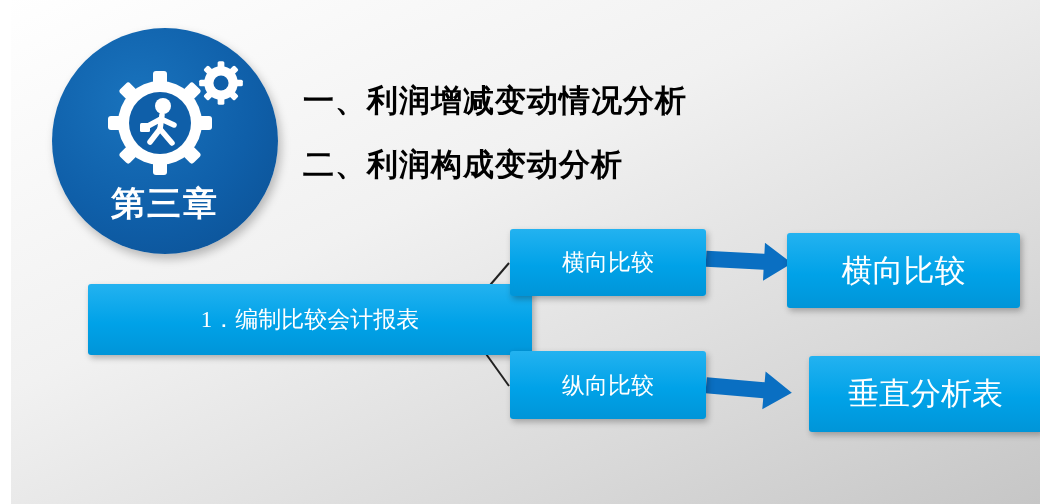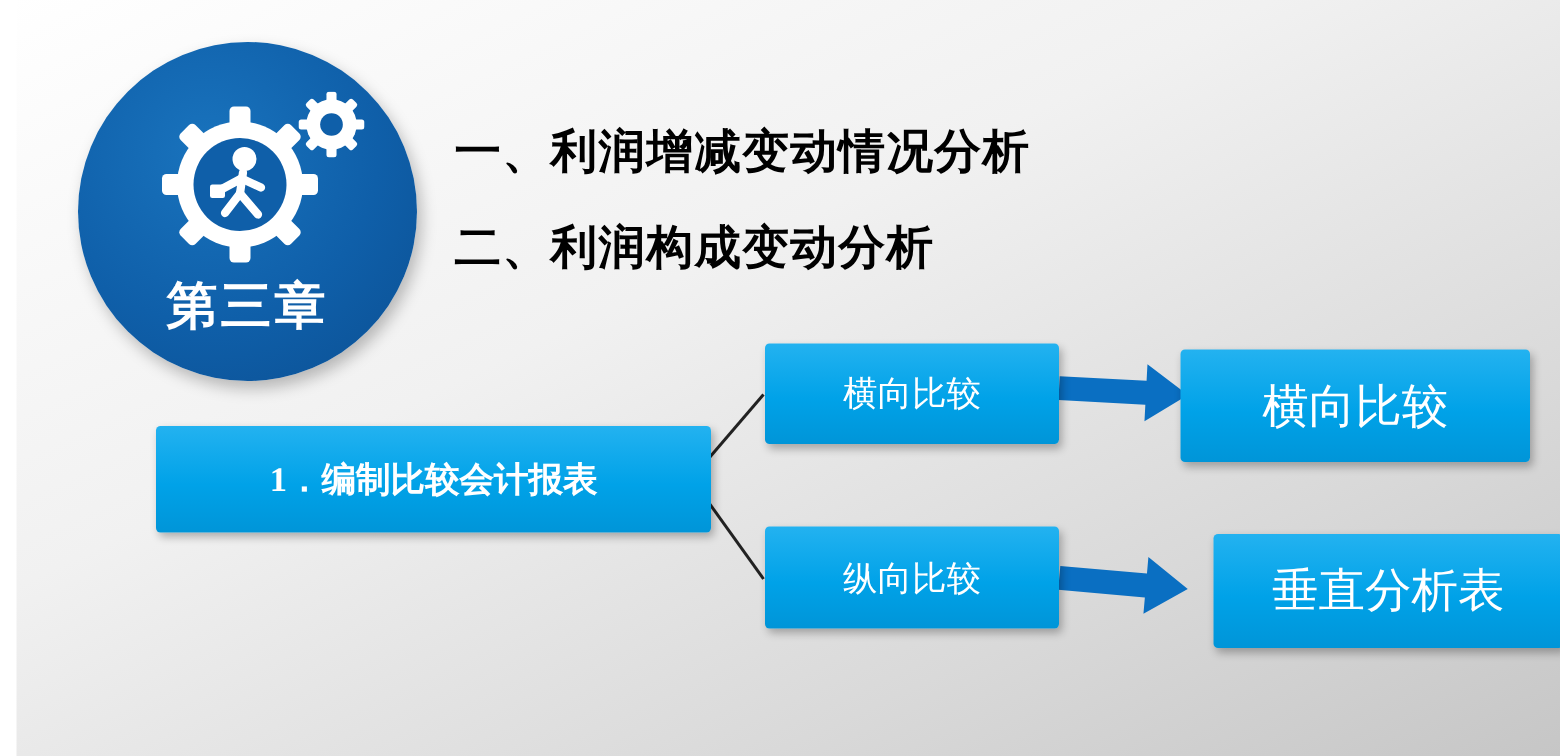--- a/index.html
+++ b/index.html
@@ -41,21 +41,21 @@
     position:absolute;
     background:linear-gradient(180deg,#23b2f0 0%,#00a2e8 55%,#0095d8 100%);
     border-radius:3px;
     box-shadow:2px 3px 6px rgba(0,0,0,0.28);
     display:flex;align-items:center;justify-content:center;
     color:#ffffff;
     font-family:"Liberation Serif", serif;
     font-size:23px;
     white-space:nowrap;
   }
-  .box-root{left:104px;top:284px;width:370px;height:71px;font-weight:bold;}
+  .box-root{left:88px;top:284px;width:444px;height:71px;}
   .box-branch-top{left:510px;top:229px;width:196px;height:67px;}
   .box-branch-bottom{left:510px;top:351px;width:196px;height:68px;text-align:right;}
   .box-result-top{left:787px;top:233px;width:233px;height:75px;font-size:31px;}
   .box-result-bottom{left:787px;top:356px;width:233px;height:76px;font-size:31px;margin-left:22px;}
   .overlay{
     position:absolute;left:0;top:0;width:1040px;height:504px;
     pointer-events:none;
   }
 </style>
 </head>

